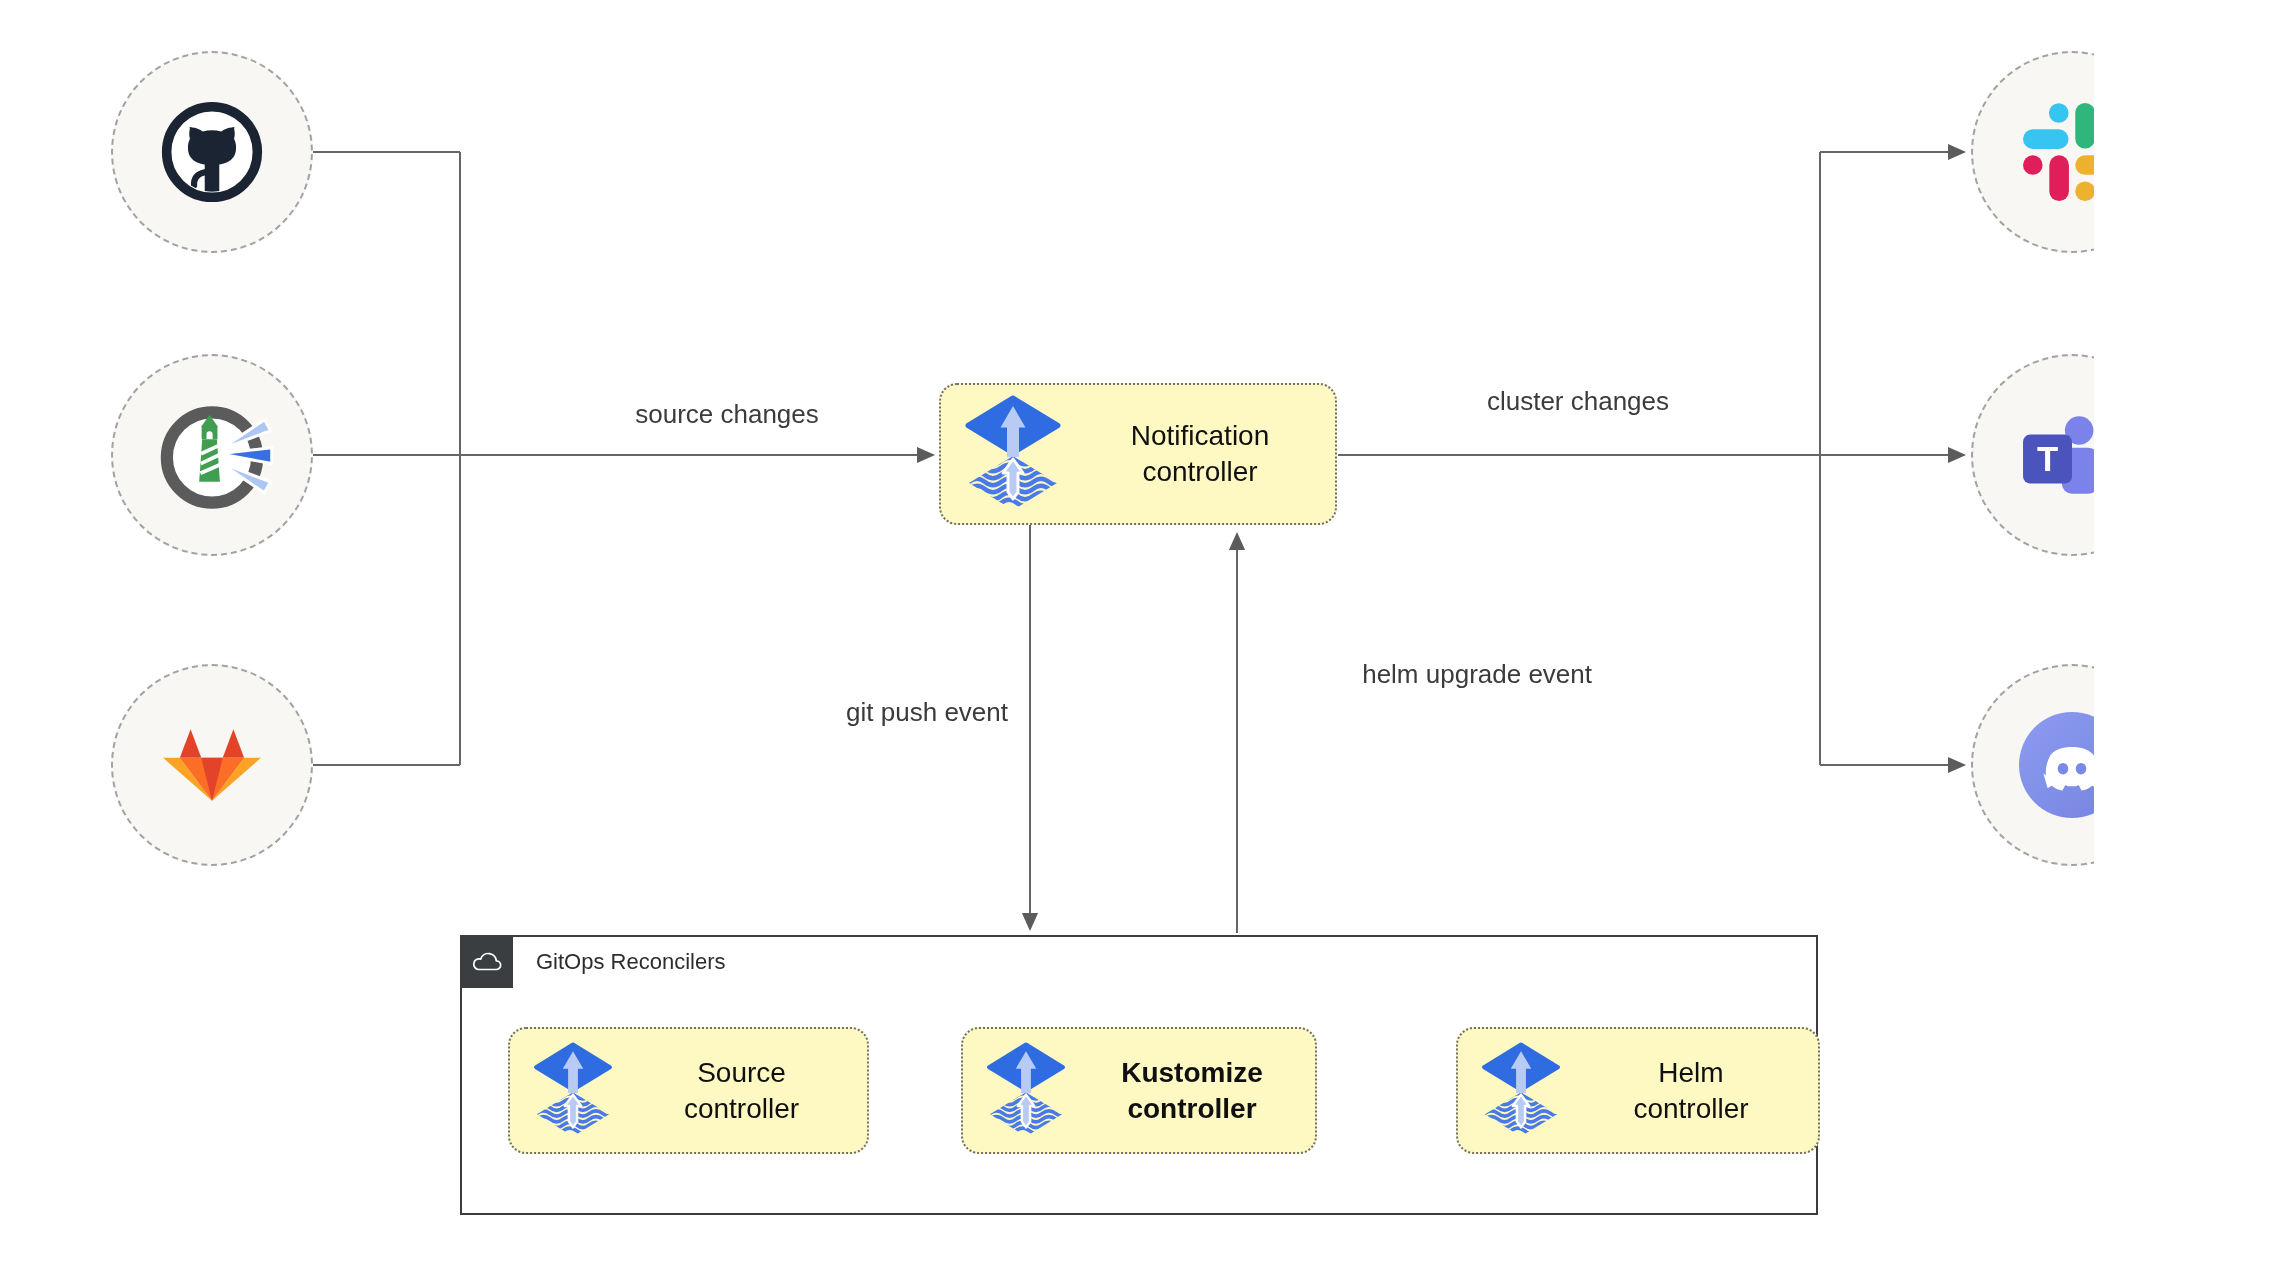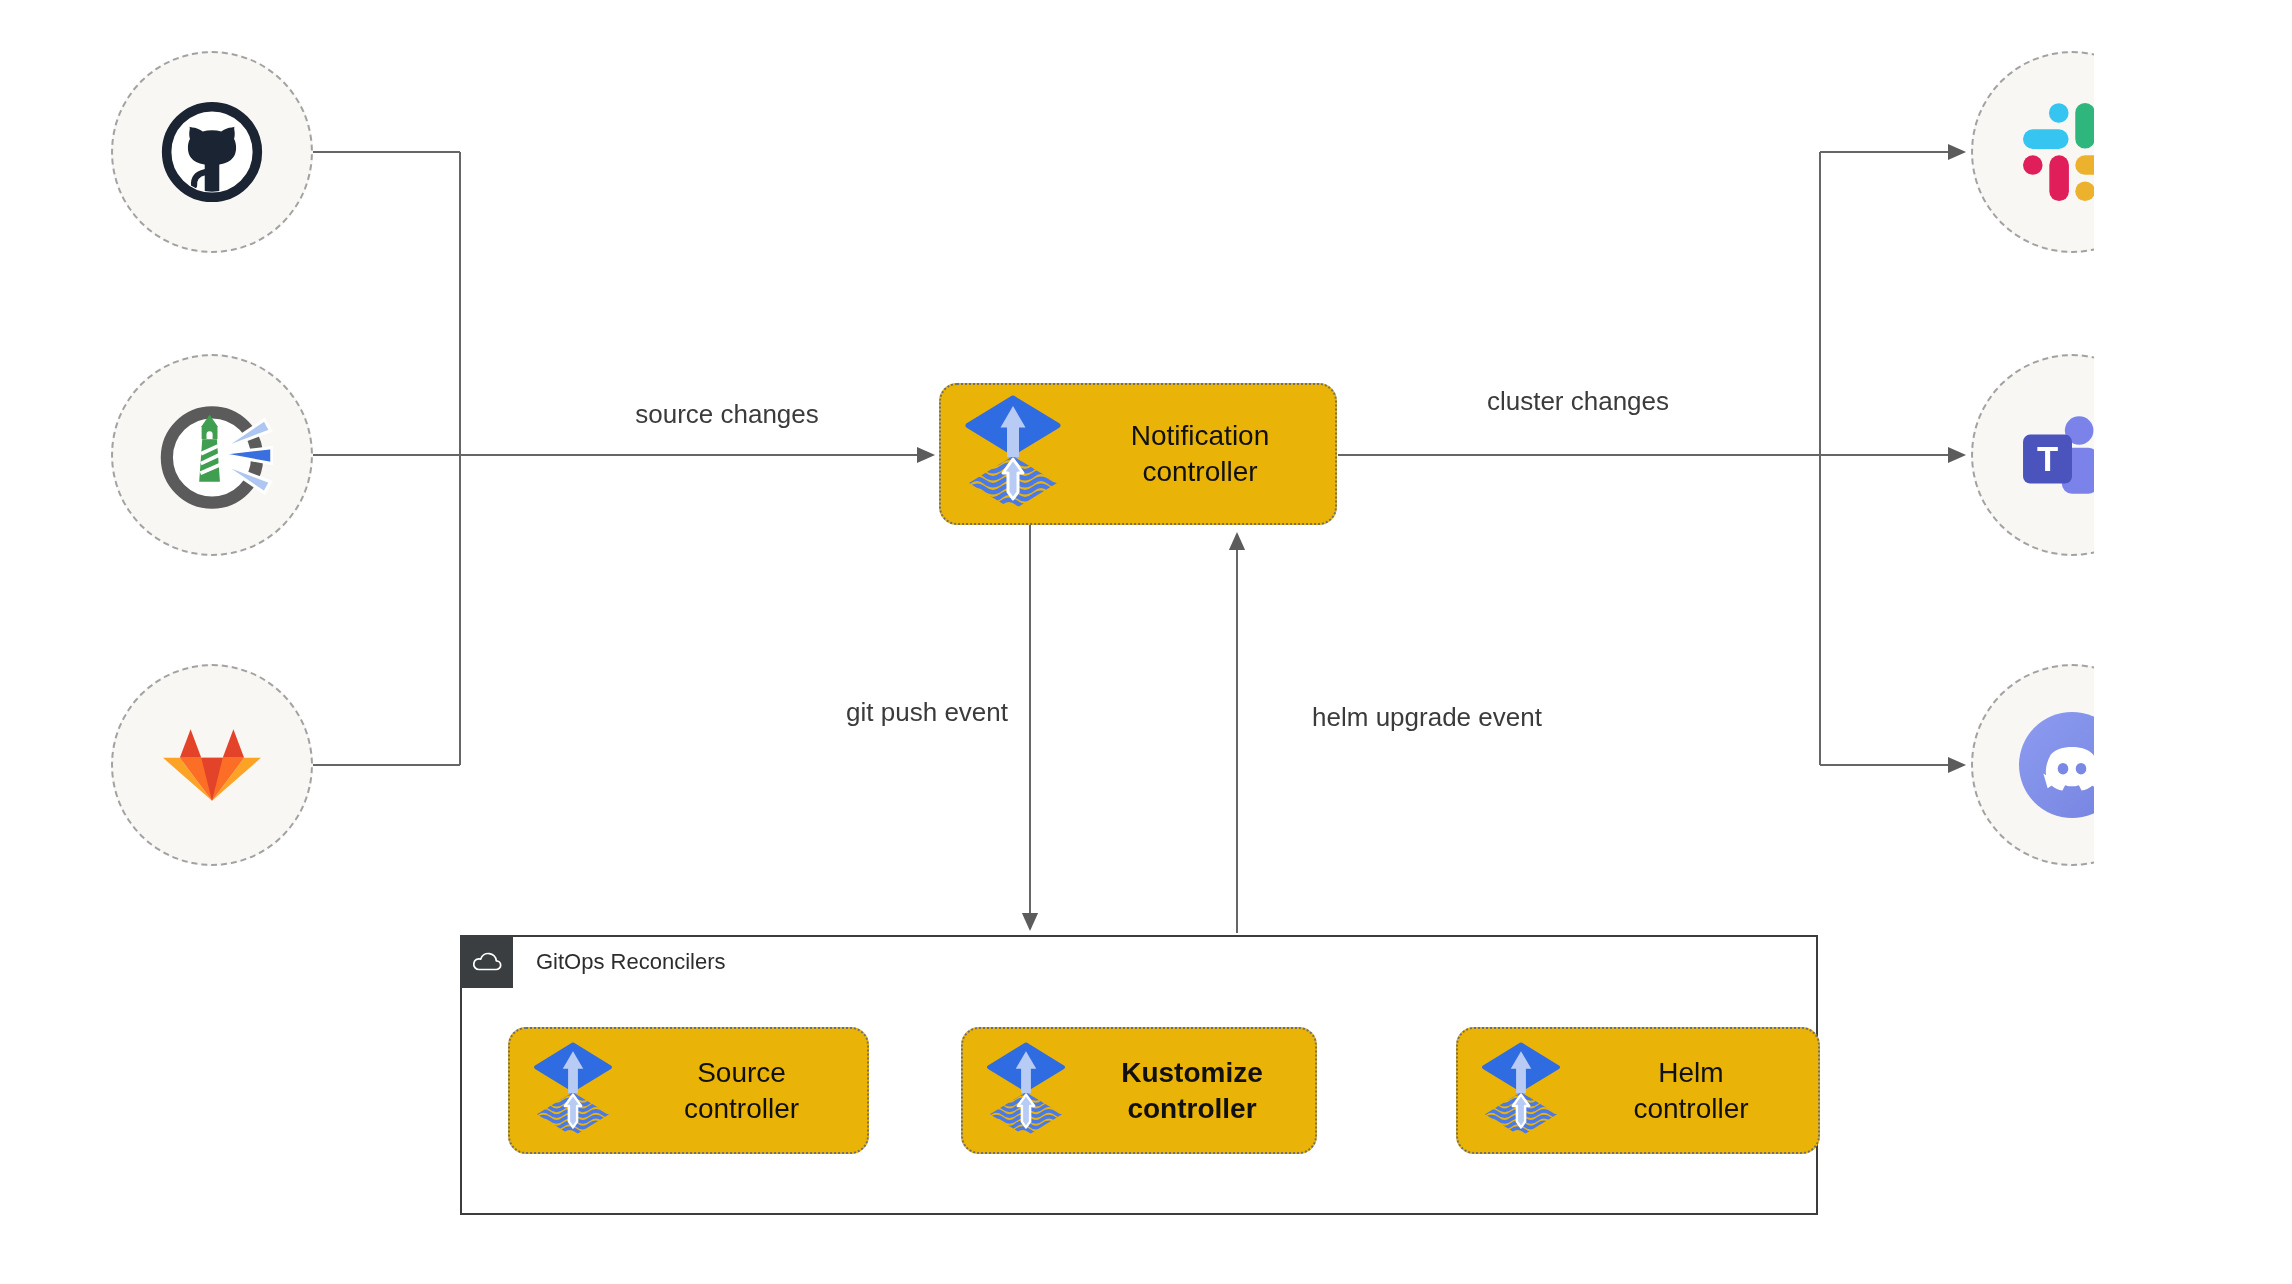--- a/index.html
+++ b/index.html
@@ -7,21 +7,21 @@
     position:relative; width:2094px; height:1284px; background:#ffffff;
     font-family:"Liberation Sans", sans-serif; overflow:hidden;
   }
   .wires { position:absolute; left:0; top:0; }
   .endpoint {
     position:absolute; width:202px; height:202px; border-radius:50%;
     border:2px dashed #a2a2a2; background:#f8f7f4; box-sizing:border-box;
     display:flex; align-items:center; justify-content:center;
   }
   .node {
-    position:absolute; box-sizing:border-box; background:#eab308;
+    position:absolute; box-sizing:border-box; background:#fef9c3;
     border:2px dotted #6f6f6f; border-radius:18px;
     display:flex; align-items:center; padding:0 22px; gap:24px;
   }
   .node .label {
     flex:1; text-align:center; font-size:28px; color:#101010; line-height:1.28;
   }
   .edge-label { position:absolute; font-size:26px; color:#3b3b3b; white-space:nowrap; }
   .gitops-box {
     position:absolute; left:460px; top:935px; width:1358px; height:280px;
     border:2px solid #3c3c3c; box-sizing:border-box; background:#ffffff;
@@ -157,21 +157,21 @@
       <path d="M1030,525 V929" marker-end="url(#ah)"></path>
       <path d="M1237,933 V534" marker-end="url(#ah)"></path>
       <path d="M870,1091 H953" marker-end="url(#ah)"></path>
       <path d="M1318,1091 H1394" marker-end="url(#ah)"></path>
     </g>
   </svg>
 
   <div class="edge-label" style="left:552px; top:399px; width:350px; text-align:center;">source changes</div>
   <div class="edge-label" style="left:1403px; top:386px; width:350px; text-align:center;">cluster changes</div>
   <div class="edge-label" style="left:748px; top:697px; width:260px; text-align:right;">git push event</div>
-  <div class="edge-label" style="left:1262px; top:702px; width:330px; text-align:center;">helm upgrade event</div>
+  <div class="edge-label" style="left:1262px; top:659px; width:330px; text-align:right;">helm upgrade event</div>
 
   <div class="endpoint" style="left:111px; top:51px;">
     <svg width="112" height="112" viewBox="0 0 100 100">
         <use href="#sym-github"></use>
       </svg>
   </div>
   <div class="endpoint" style="left:111px; top:354px;">
     <svg width="122" height="122" viewBox="0 0 100 100">
         <use href="#sym-harbor"></use>
       </svg>

